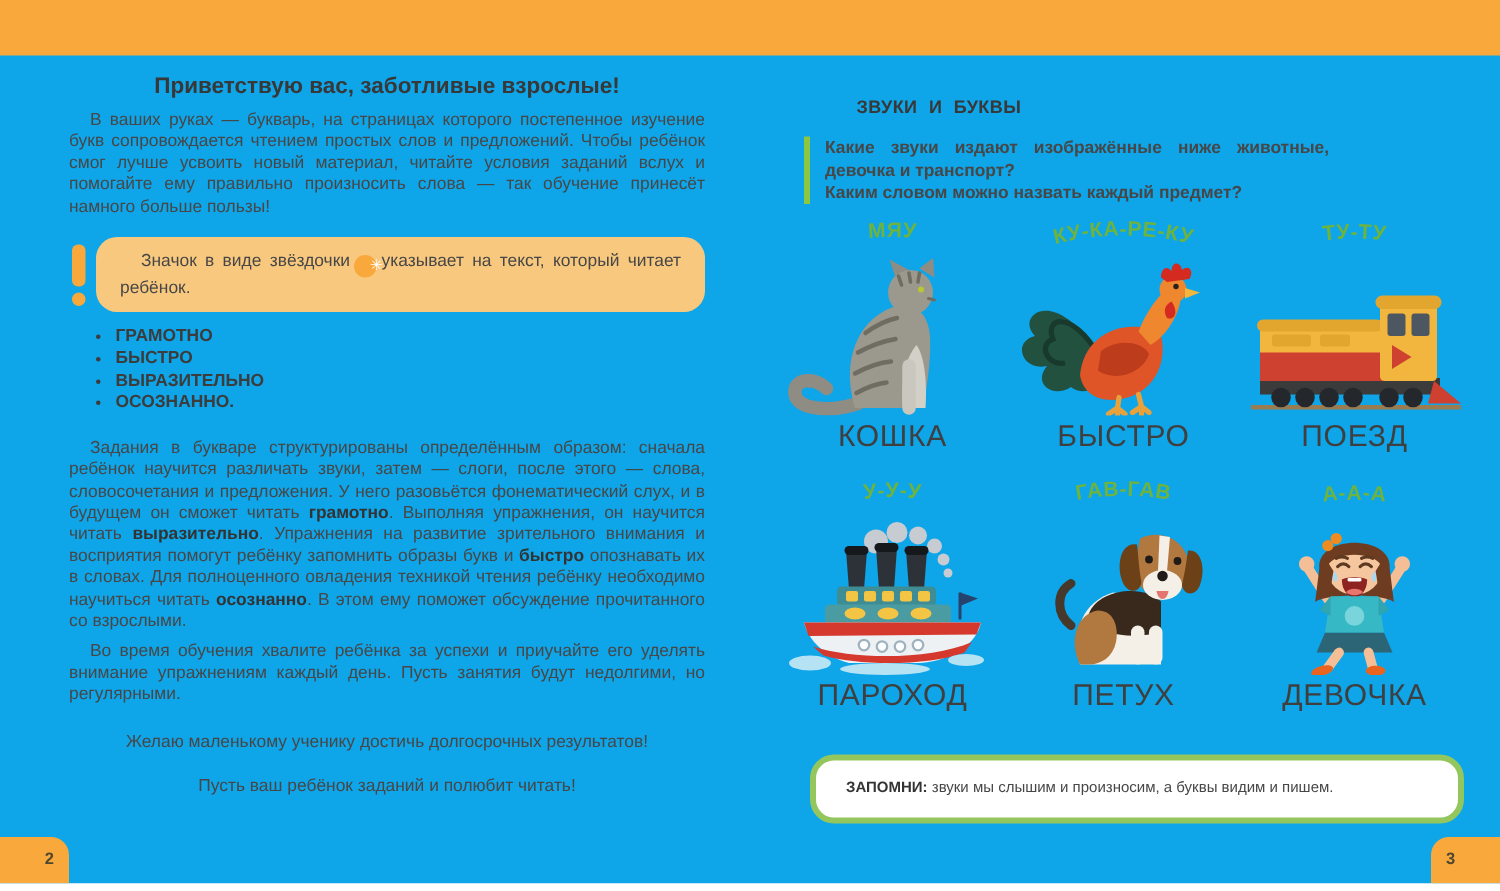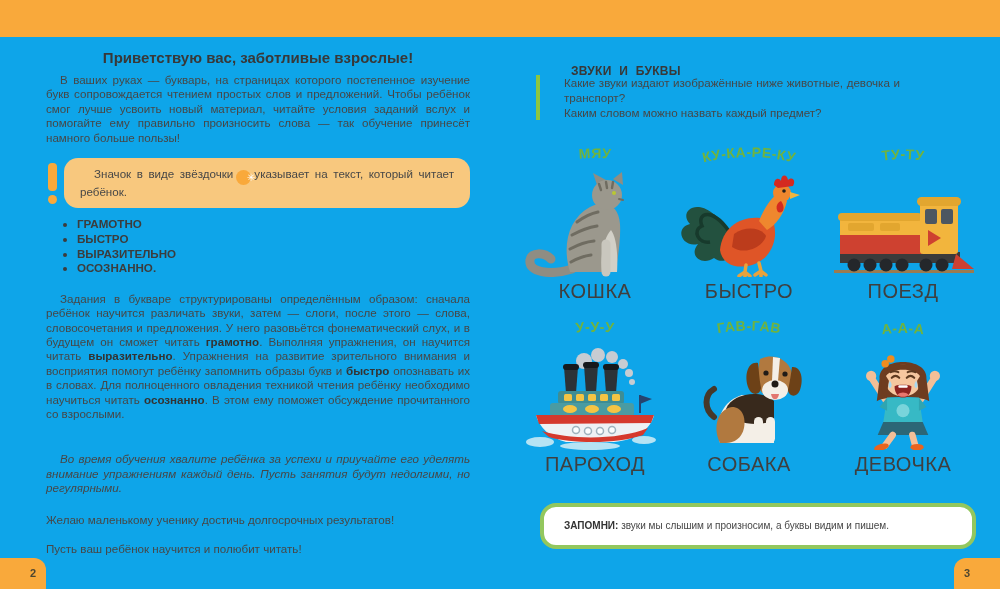--- a/index.html
+++ b/index.html
@@ -33,37 +33,37 @@
   .star{
     display:inline-flex;width:15px;height:15px;border-radius:50%;background:var(--orange);
     color:#fff;font-size:10px;line-height:15px;align-items:center;justify-content:center;
     vertical-align:-3px;margin:0 3px;
   }
   .skills-intro{margin-top:9px;}
   ul.skills{margin:9px 0 0 0;padding-left:31px;}
   ul.skills li{font-size:11.6px;line-height:14.6px;font-weight:bold;color:#3c3c3c;}
   .p3{margin-top:16px;}
   .p3 b,.note-text b{color:#333;}
-  .p4{margin-top:31px;font-style:italic;}
-  .wish{font-size:11.6px;line-height:14.4px;margin:0;}
+  .p4{margin-top:6px;}
+  .wish{font-size:11.6px;line-height:14.4px;text-align:center;margin:0;}
   .wish1{margin-top:17px;}
   .wish2{margin-top:15px;}
 
   
   .tab{
     position:absolute;bottom:0;width:46px;height:31px;background:var(--orange);
     font-size:11px;font-weight:bold;color:#4e4630;line-height:31px;
   }
   .tab-left{left:0;border-radius:0 12px 0 0;text-align:right;padding-right:10px;box-sizing:border-box;}
   .tab-right{right:0;border-radius:12px 0 0 0;text-align:left;padding-left:10px;box-sizing:border-box;}
 
   
   .right-page{position:absolute;left:540px;top:47px;width:446px;height:525px;}
   .rp-heading{position:absolute;top:5px;left:19px;margin:12px;font-size:12px;font-weight:bold;color:var(--ink-dark);word-spacing:4px;letter-spacing:0.3px;}
-  .question{position:absolute;top:28px;left:-4px;width:336px;border-left:4px solid var(--bar-green);padding-left:24px;}
+  .question{position:absolute;top:44px;left:-4px;width:336px;border-left:4px solid var(--bar-green);padding-left:10px;font-weight:bold;}
   .question p{margin:0;font-size:11.6px;line-height:15px;text-align:justify;}
 
   .cards{
     position:absolute;left:-20px;top:95px;width:462px;
     display:grid;grid-template-columns:150px 150px 150px;column-gap:4px;row-gap:12px;
   }
   .card{display:flex;flex-direction:column;align-items:center;}
   .sound{display:block;}
   .sound text{fill:var(--green);font-family:"Liberation Sans","DejaVu Sans",sans-serif;font-weight:bold;font-size:14px;letter-spacing:0.5px;}
   .pic{display:block;}
@@ -103,21 +103,21 @@
       <li>БЫСТРО</li>
       <li>ВЫРАЗИТЕЛЬНО</li>
       <li>ОСОЗНАННО.</li>
     </ul>
 
     <p class="para indent p3"><span>Задания в букваре структурированы определённым образом: сначала ребёнок научится различать звуки, затем — слоги, после этого — слова, словосочетания и предложения. У него разовьётся фонематический слух, и в будущем он сможет читать </span><b>грамотно</b><span>. Выполняя упражнения, он научится читать </span><b>выразительно</b><span>. Упражнения на развитие зрительного внимания и восприятия помогут ребёнку запомнить образы букв и </span><b>быстро</b><span> опознавать их в словах. Для полноценного овладения техникой чтения ребёнку необходимо научиться читать </span><b>осознанно</b><span>. В этом ему поможет обсуждение прочитанного со взрослыми.</span></p>
 
     <p class="para indent p4">Во время обучения хвалите ребёнка за успехи и приучайте его уделять внимание упражнениям каждый день. Пусть занятия будут недолгими, но регулярными.</p>
 
     <p class="wish wish1">Желаю маленькому ученику достичь долгосрочных результатов!</p>
-    <p class="wish wish2">Пусть ваш ребёнок научится и полюбит читать!</p>
+    <p class="wish wish2">Пусть ваш ребёнок заданий и полюбит читать!</p>
   </div>
 
   <div class="right-page">
     <h2 class="rp-heading">ЗВУКИ И БУКВЫ</h2>
 
     <div class="question">
       <p>Какие звуки издают изображённые ниже животные, девочка и транспорт?</p>
       <p>Каким словом можно назвать каждый предмет?</p>
     </div>
 
@@ -286,21 +286,21 @@
           <path d="M86 14 C98 8 114 13 118 28 C121 41 114 52 101 53 C89 53 82 44 83 30 Z" fill="#b1793f"></path>
           <path d="M99 12 L106 13 L104 36 L98 36 Z" fill="#f4efe7"></path>
           <ellipse cx="101" cy="45" rx="13" ry="10" fill="#f4efe7"></ellipse>
           <circle cx="101" cy="39" r="3.5" fill="#201b17"></circle>
           <path d="M97 49 C98 56 104 56 105 49 Z" fill="#e2766f"></path>
           <circle cx="92" cy="28" r="2.6" fill="#201b17"></circle>
             <circle cx="111" cy="29" r="2.6" fill="#201b17"></circle>
           <path d="M84 18 C74 16 70 30 74 42 C77 51 86 51 87 43 C85 33 85 25 84 18 Z" fill="#6d4117"></path>
           <path d="M118 22 C127 21 130 34 126 45 C123 53 115 52 114 45 C116 36 117 29 118 22 Z" fill="#6d4117"></path>
         </svg>
-        <div class="obj-label">СОБАКА</div>
+        <div class="obj-label">ПЕТУХ</div>
       </div>
 
       <div class="card">
         <svg class="sound" width="150" height="30" viewBox="0 0 150 30">
           <path id="arc5" d="M20 28 Q75 8 130 28" fill="none"></path>
           <text text-anchor="middle"><textPath href="#arc5" startOffset="50%">А-А-А</textPath></text>
         </svg>
         <svg class="pic" width="150" height="105" viewBox="0 0 150 112">
           <g stroke="#f4bf97" stroke-width="7" stroke-linecap="round" fill="none">
             <path d="M56 58 L42 36"></path>

